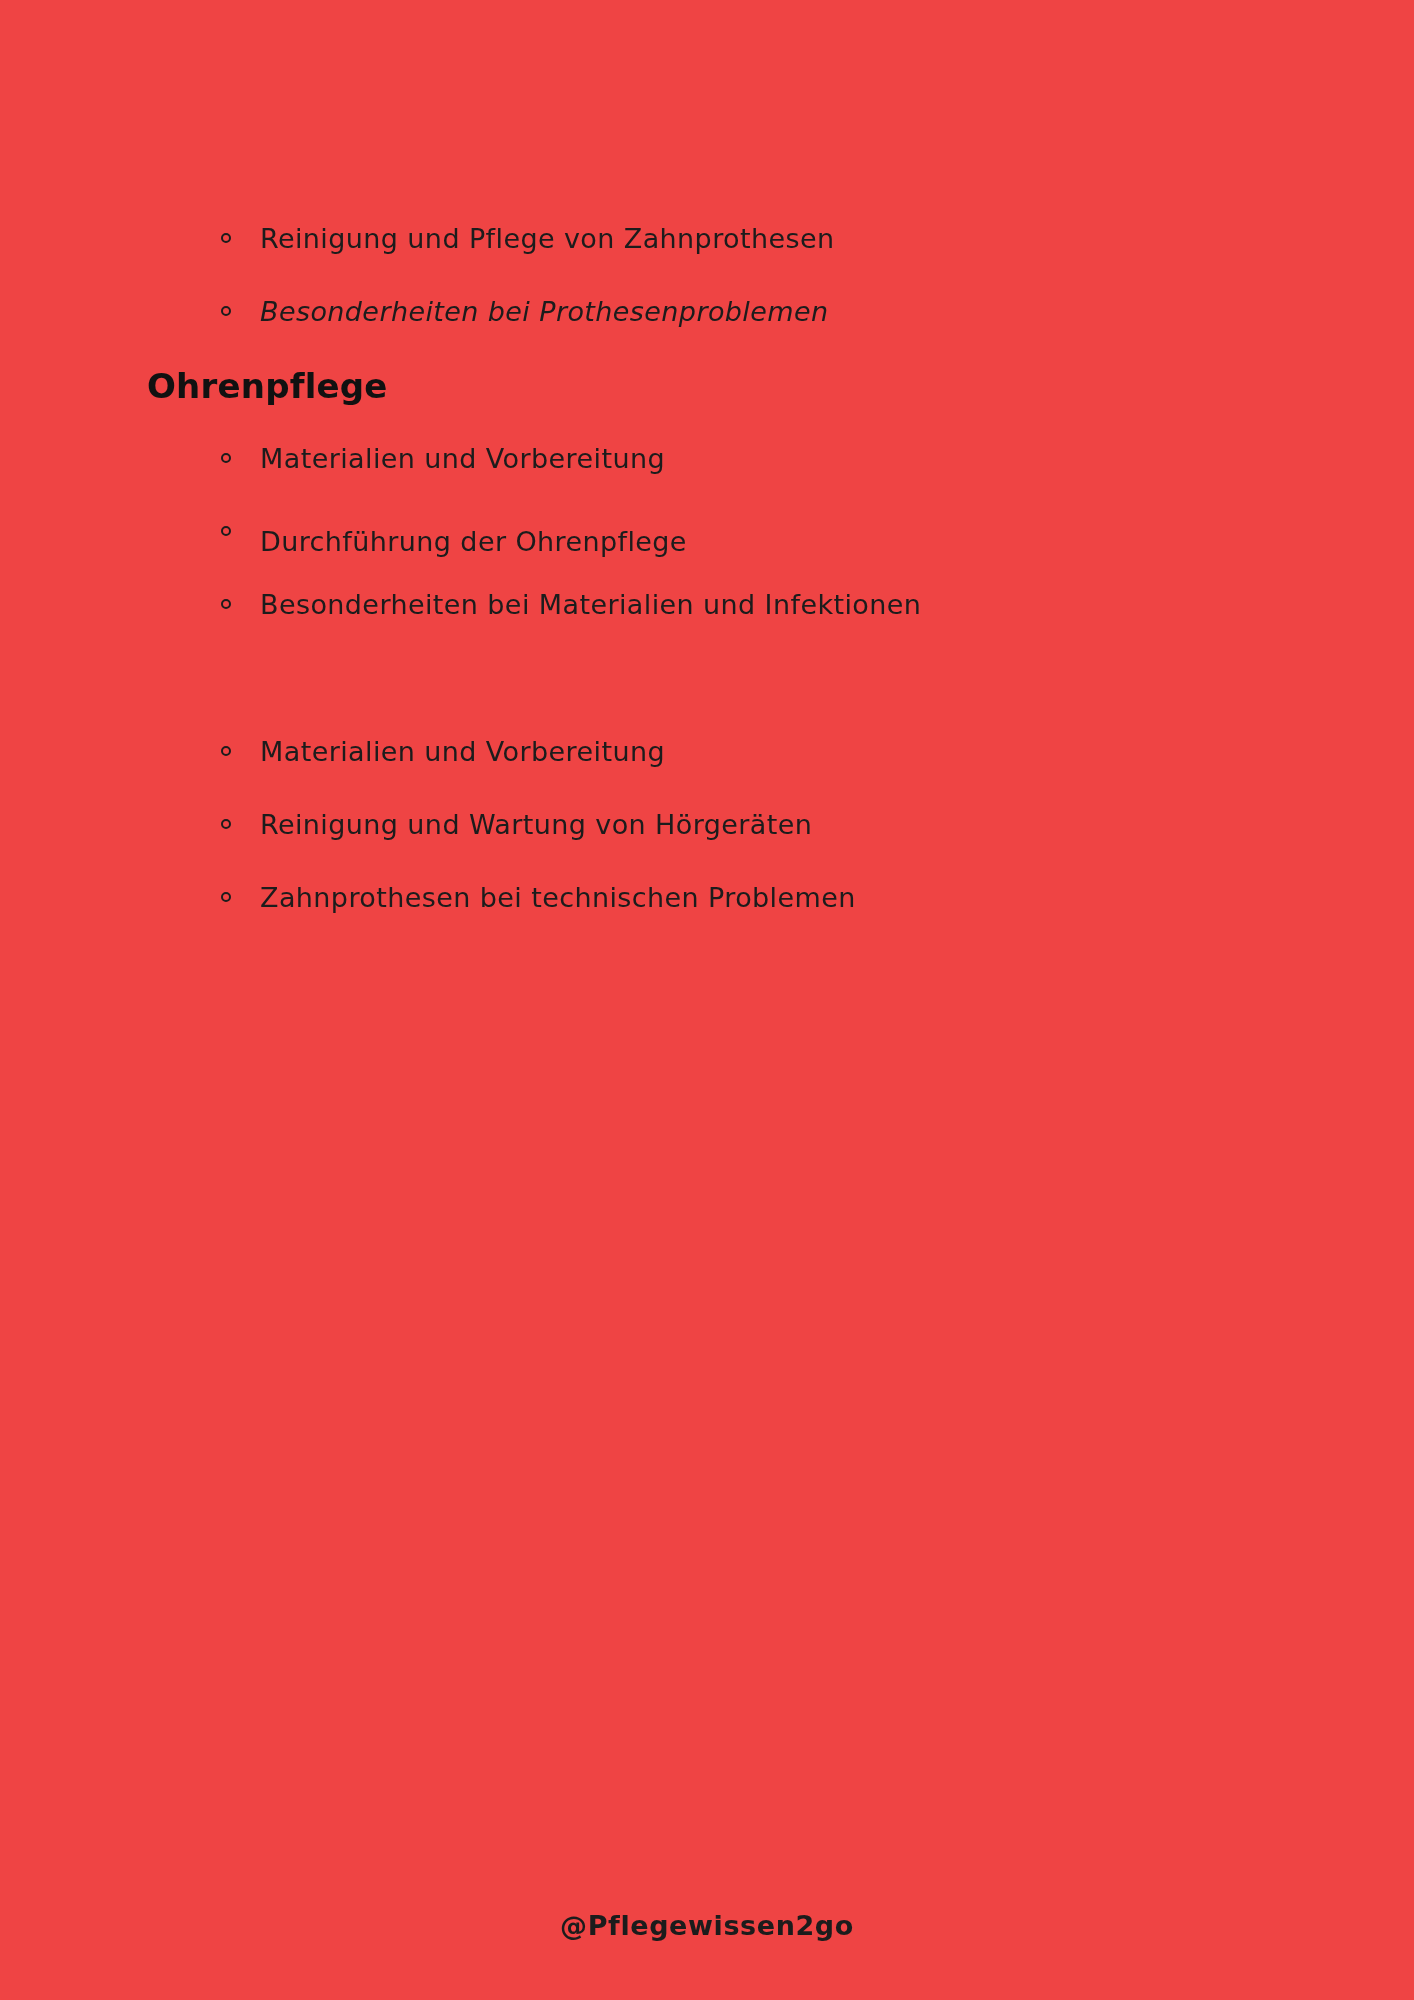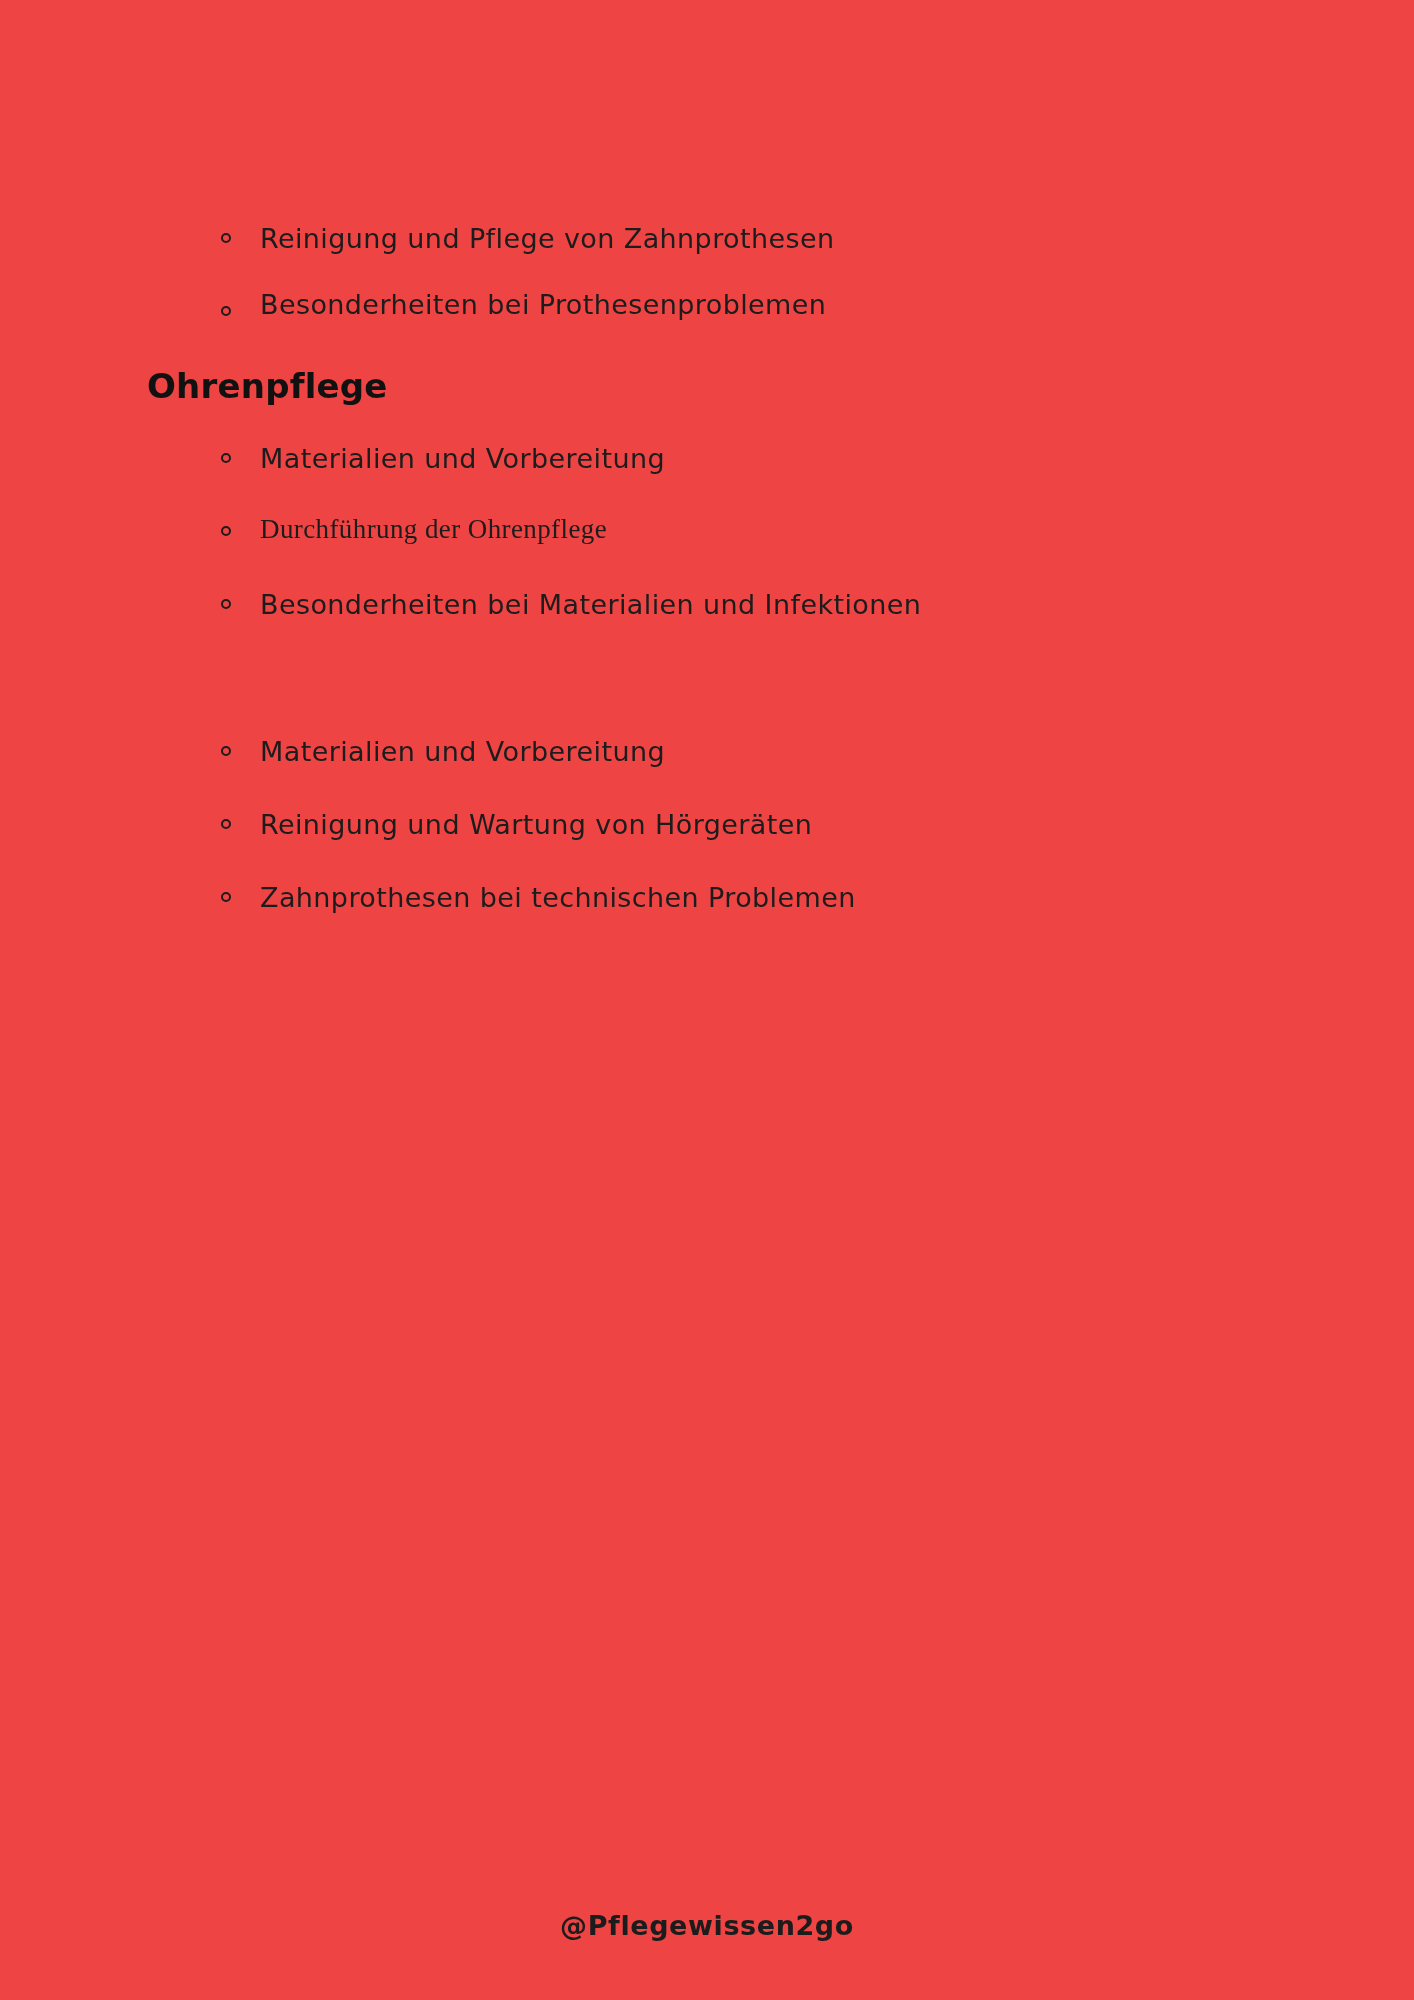--- a/index.html
+++ b/index.html
@@ -68,31 +68,31 @@
 <body>
 
 <div class="page">
 
   <div>
     <span class="bullet" style="top:233px;"></span>
     <span class="line item-text" style="top:222px;">Reinigung und Pflege von Zahnprothesen</span>
   </div>
   <div>
     <span class="bullet" style="top:306px;"></span>
-    <span class="line item-text" style="top:288px;">Besonderheiten bei Prothesenproblemen</span>
+    <span class="line item-text" style="top:295px;font-style:italic;">Besonderheiten bei Prothesenproblemen</span>
   </div>
 
   <div class="line heading" style="top:369px;">Ohrenpflege</div>
   <div>
     <span class="bullet" style="top:453px;"></span>
     <span class="line item-text" style="top:442px;">Materialien und Vorbereitung</span>
   </div>
   <div>
     <span class="bullet" style="top:526px;"></span>
-    <span class="line item-text" style="top:512px;font-family:Liberation Serif, serif;">Durchführung der Ohrenpflege</span>
+    <span class="line item-text" style="top:525px;">Durchführung der Ohrenpflege</span>
   </div>
   <div>
     <span class="bullet" style="top:599px;"></span>
     <span class="line item-text" style="top:588px;">Besonderheiten bei Materialien und Infektionen</span>
   </div>
 
   <div>
     <span class="bullet" style="top:746px;"></span>
     <span class="line item-text" style="top:735px;">Materialien und Vorbereitung</span>
   </div>

